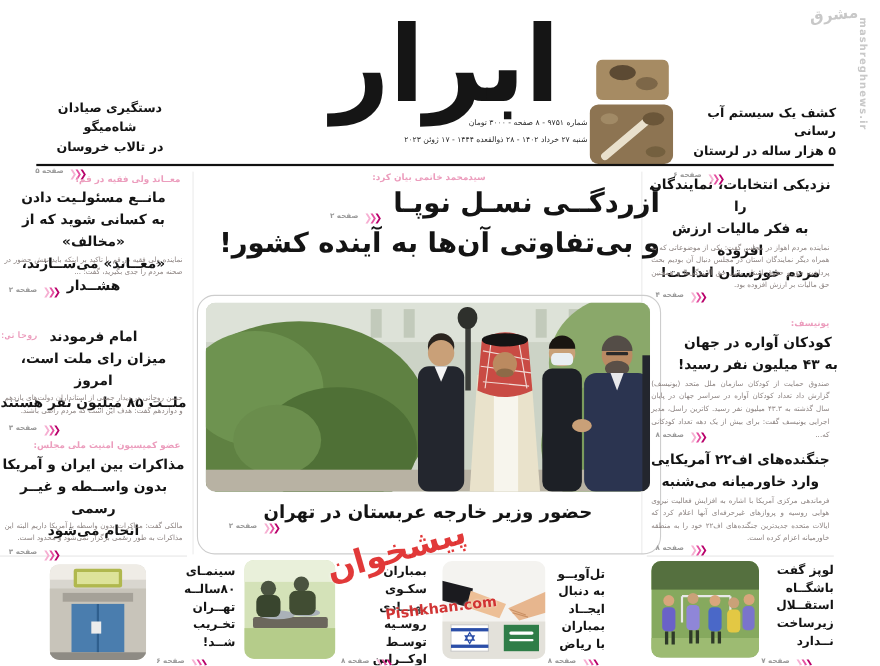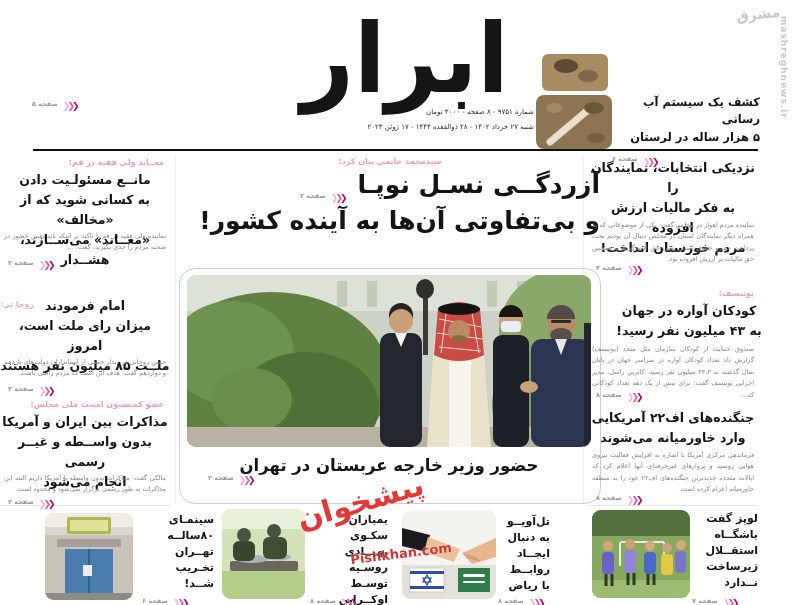--- a/index.html
+++ b/index.html
@@ -48,20 +48,22 @@
 
 <div id="paper">
 
   <div class="abs masthead" style="left:283px;top:0px;width:244px;">ابرار</div>
   <div class="abs dateline" style="left:268px;top:105px;width:266px;">
     <div>شماره ۹۷۵۱ - ۸ صفحه - ۳۰۰۰ تومان</div>
     <div>شنبه ۲۷ خرداد ۱۴۰۲ - ۲۸ ذوالقعده ۱۴۴۴ - ۱۷ ژوئن ۲۰۲۳</div>
   </div>
 
   <div class="abs" style="left:28px;top:90px;width:144px;">
+    <div class="title t-teaser">دستگیری صیادان شاه‌میگو
+در تالاب خروسان</div>
     <div class="mk-left" style="margin-top:4px;padding-left:4px;">
       <span class="marker">
         <span class="chs"><i class="c1">❮</i><i class="c2">❮</i><i class="c3">❮</i></span>
         <span class="pg">صفحه ۵</span>
       </span>
     </div>
   </div>
 
   <figure class="abs" style="left:536px;top:54px;width:76px;height:95px;">
     <svg width="76" height="95" viewBox="0 0 76 95">
@@ -219,21 +221,21 @@
 به ۴۳ میلیون نفر رسید!</div>
   <div class="abs body" style="left:592px;top:344px;width:162px;">صندوق حمایت از کودکان سازمان ملل متحد (یونیسف) گزارش داد تعداد کودکان آواره در سراسر جهان در پایان سال گذشته به ۴۳.۳ میلیون نفر رسید. کاترین راسل، مدیر اجرایی یونیسف گفت: برای بیش از یک دهه تعداد کودکانی که...</div>
   <div class="abs mk-left" style="left:596px;top:385px;">
     <span class="marker">
         <span class="chs"><i class="c1">❮</i><i class="c2">❮</i><i class="c3">❮</i></span>
     <span class="pg">صفحه ۸</span>
       </span>
   </div>
 
   <div class="abs title t-col" style="left:588px;top:408px;width:170px;">جنگنده‌های اف۲۲ آمریکایی
-وارد خاورمیانه می‌شوند</div>
+وارد خاورمیانه می‌شنبه</div>
   <div class="abs body" style="left:592px;top:450px;width:162px;">فرماندهی مرکزی آمریکا با اشاره به افزایش فعالیت نیروی هوایی روسیه و پروازهای غیرحرفه‌ای آنها اعلام کرد که ایالات متحده جدیدترین جنگنده‌های اف۲۲ خود را به منطقه خاورمیانه اعزام کرده است.</div>
   <div class="abs mk-left" style="left:596px;top:488px;">
     <span class="marker">
         <span class="chs"><i class="c1">❮</i><i class="c2">❮</i><i class="c3">❮</i></span>
     <span class="pg">صفحه ۸</span>
       </span>
   </div>
 
   <figure class="abs ph" style="left:45px;top:513px;width:88px;height:87px;">
     <svg width="88" height="87" viewBox="0 0 88 87">
@@ -307,21 +309,21 @@
       <path d="M94,28 L60,43 L70,54 L94,47 Z" fill="#e7b68e"></path>
       <g stroke="#c98f63" stroke-width="1">
           <path d="M62,44 L76,49"></path>
           <path d="M64,47 L78,51"></path>
         </g>
     </svg>
   </figure>
   <div class="abs title t-vert" style="left:500px;top:514px;width:50px;">تل‌آویــو
 به دنبال
 ایجــاد
-روابــط
+بمباران
 با ریاض</div>
   <div class="abs mk-left" style="left:498px;top:591px;">
     <span class="marker">
         <span class="chs"><i class="c1">❮</i><i class="c2">❮</i><i class="c3">❮</i></span>
     <span class="pg">صفحه ۸</span>
       </span>
   </div>
 
   <figure class="abs ph" style="left:592px;top:510px;width:98px;height:88px;">
     <svg width="98" height="88" viewBox="0 0 98 88">

